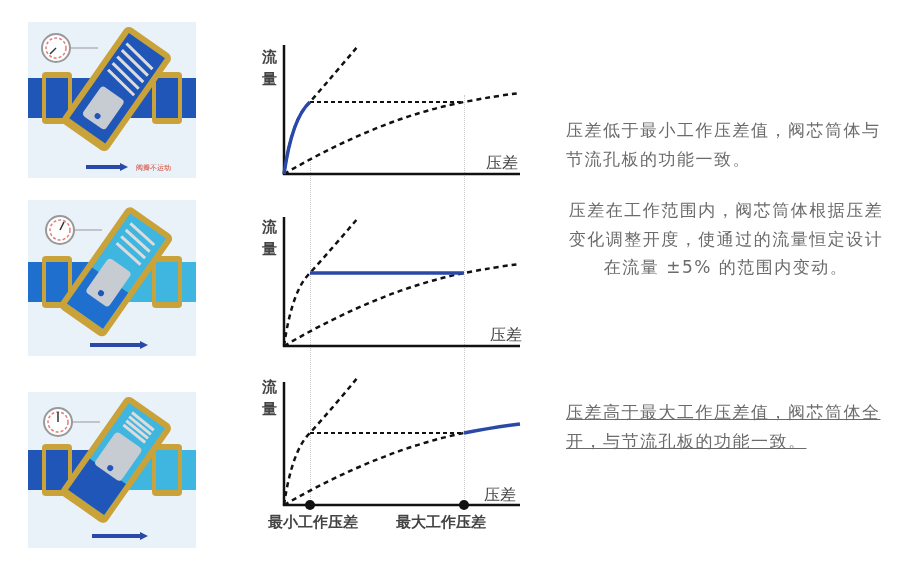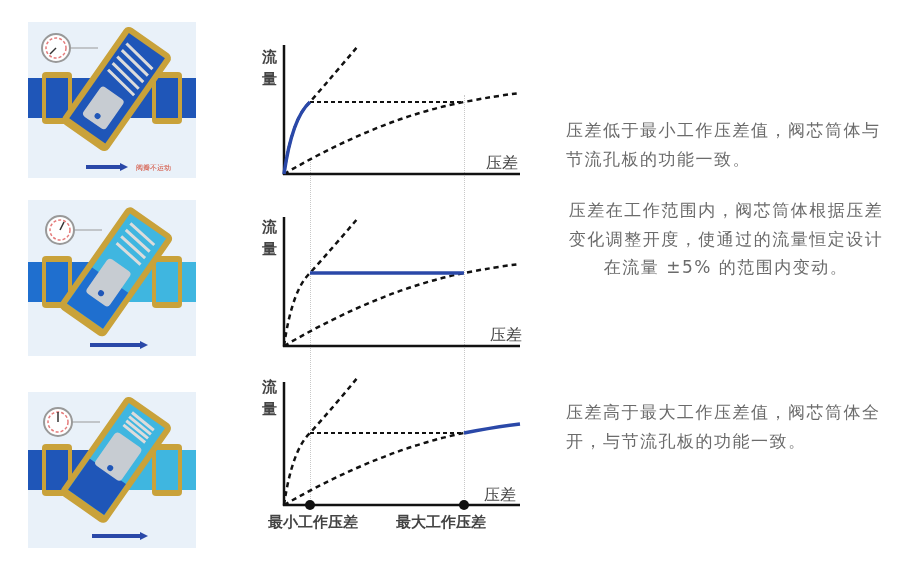--- a/index.html
+++ b/index.html
@@ -138,13 +138,13 @@
     <text x="262" y="392" font-size="15" font-weight="bold" fill="#444" class="serif">流</text>
     <text x="262" y="414" font-size="15" font-weight="bold" fill="#444" class="serif">量</text>
     <text x="484" y="500" font-size="16" fill="#444" class="serif">压差</text>
     <text x="268" y="527" font-size="15" font-weight="bold" fill="#444" class="serif">最小工作压差</text>
     <text x="396" y="527" font-size="15" font-weight="bold" fill="#444" class="serif">最大工作压差</text>
   </svg>
 </div>
 
 <p class="desc" style="top:117px;font-family:Liberation Serif, serif;">压差低于最小工作压差值，阀芯筒体与节流孔板的功能一致。</p>
 <p class="desc" style="top:196px;text-align:center;">压差在工作范围内，阀芯筒体根据压差变化调整开度，使通过的流量恒定设计在流量 ±5% 的范围内变动。</p>
-<p class="desc" style="top:398px;">压差高于最大工作压差值，阀芯筒体全开，与节流孔板的功能一致。</p>
+<p class="desc" style="top:398px;text-decoration:underline;">压差高于最大工作压差值，阀芯筒体全开，与节流孔板的功能一致。</p>
 
 </body></html>

